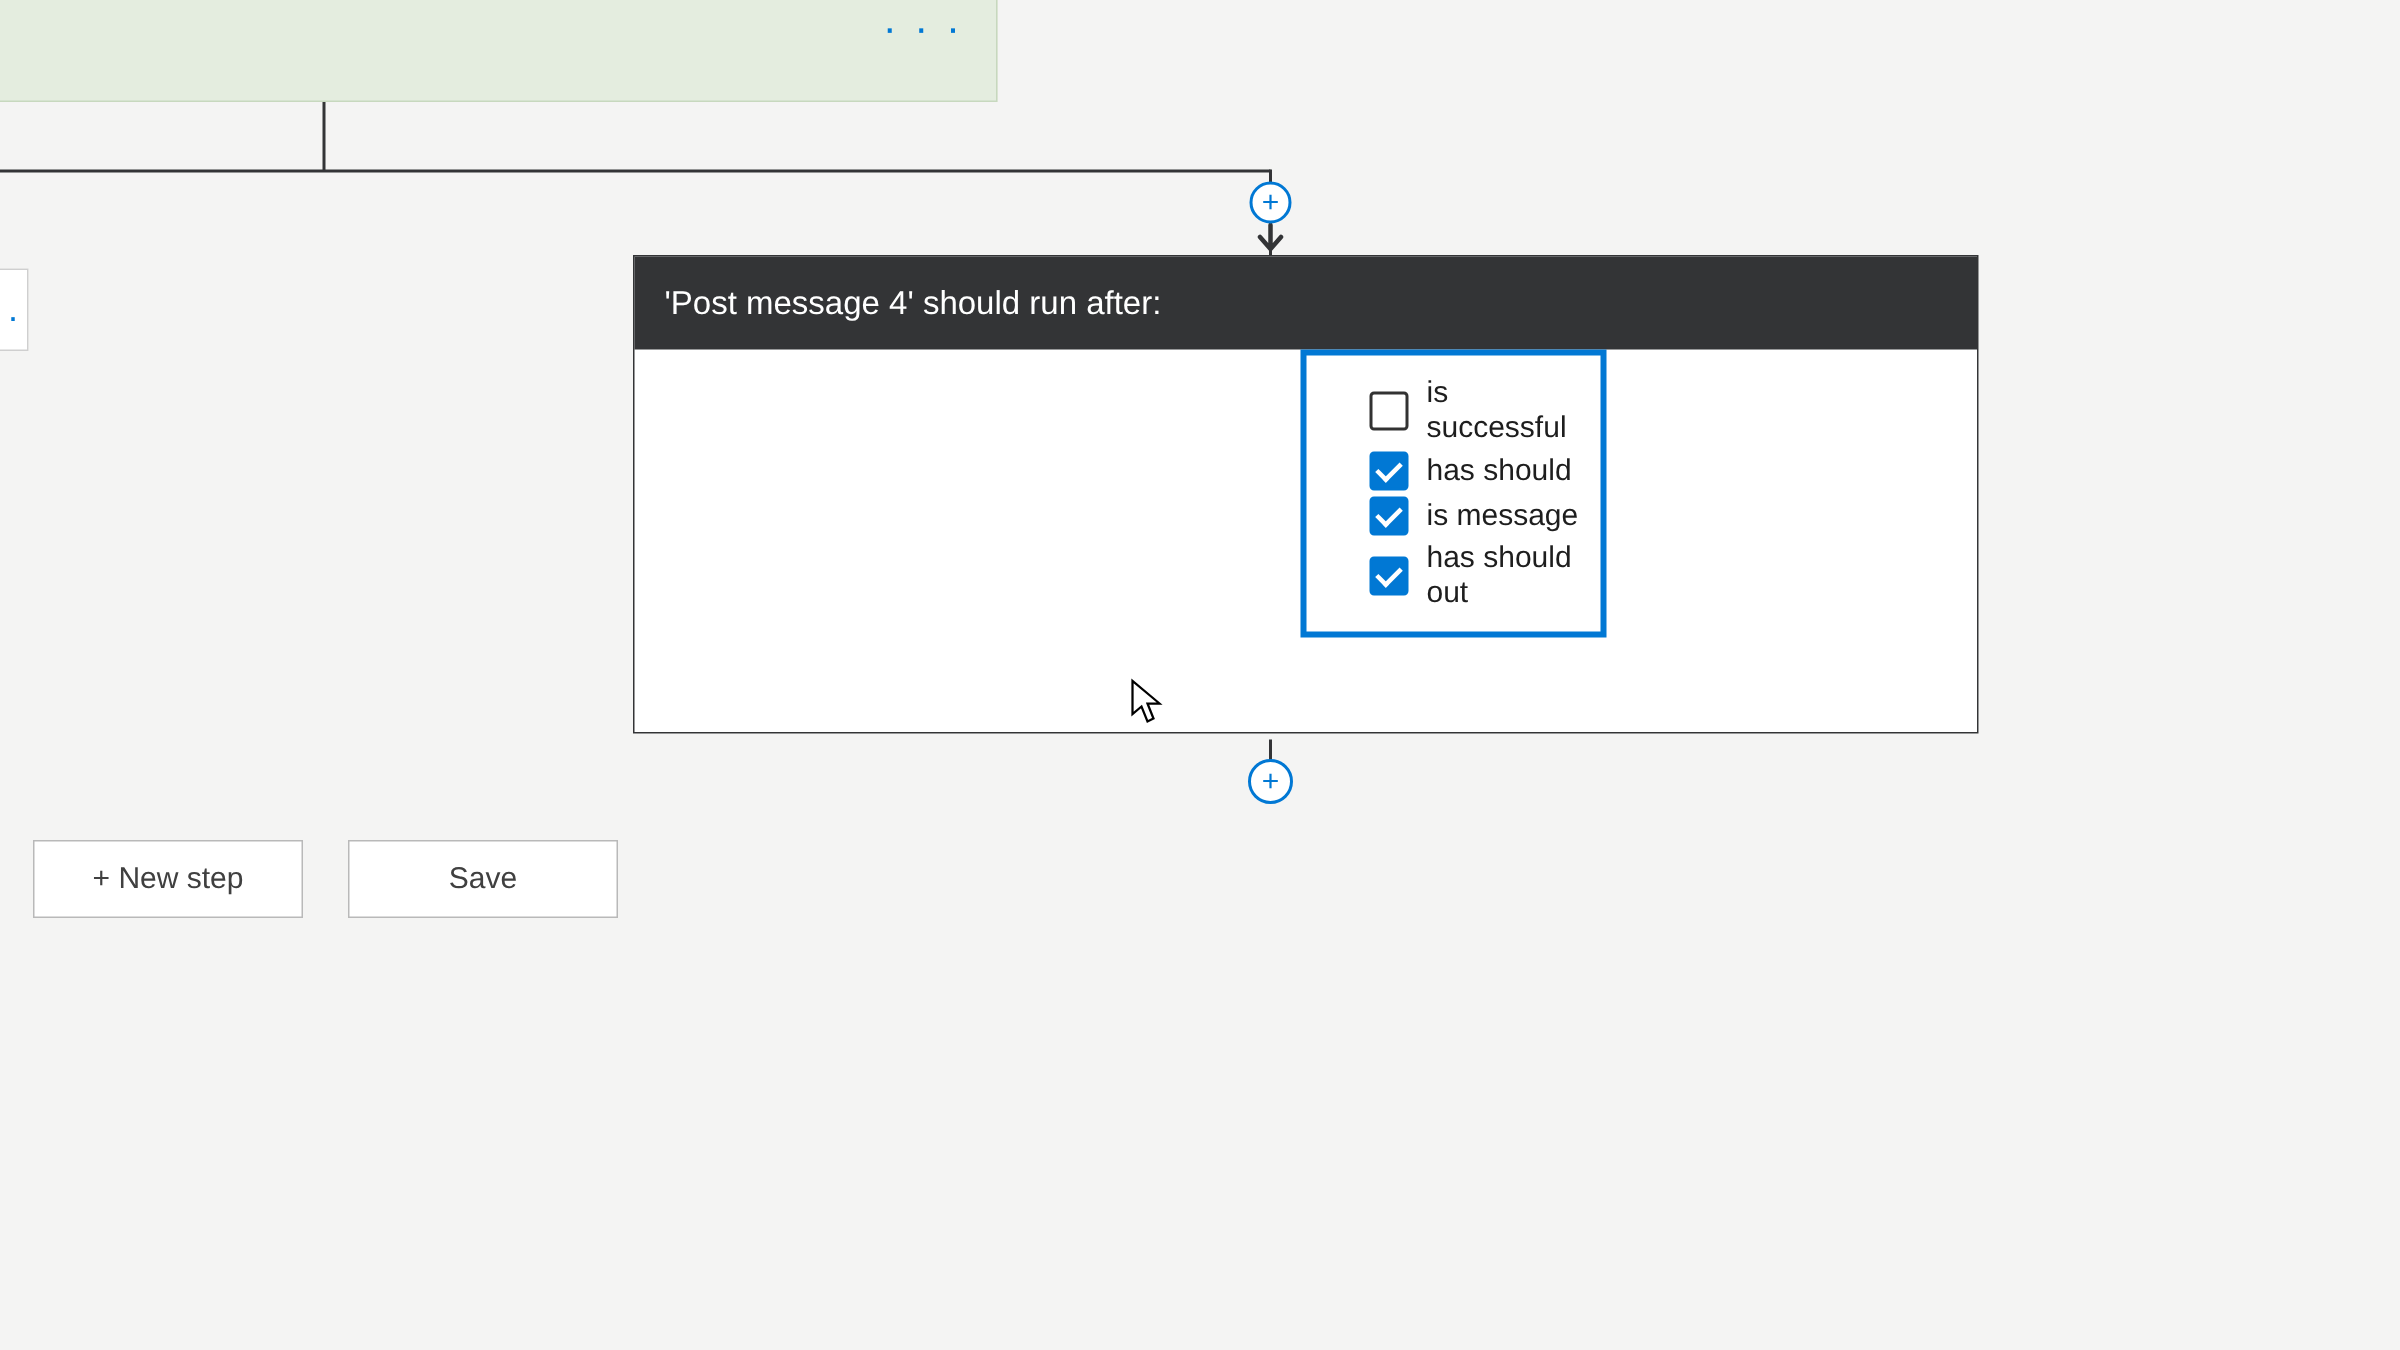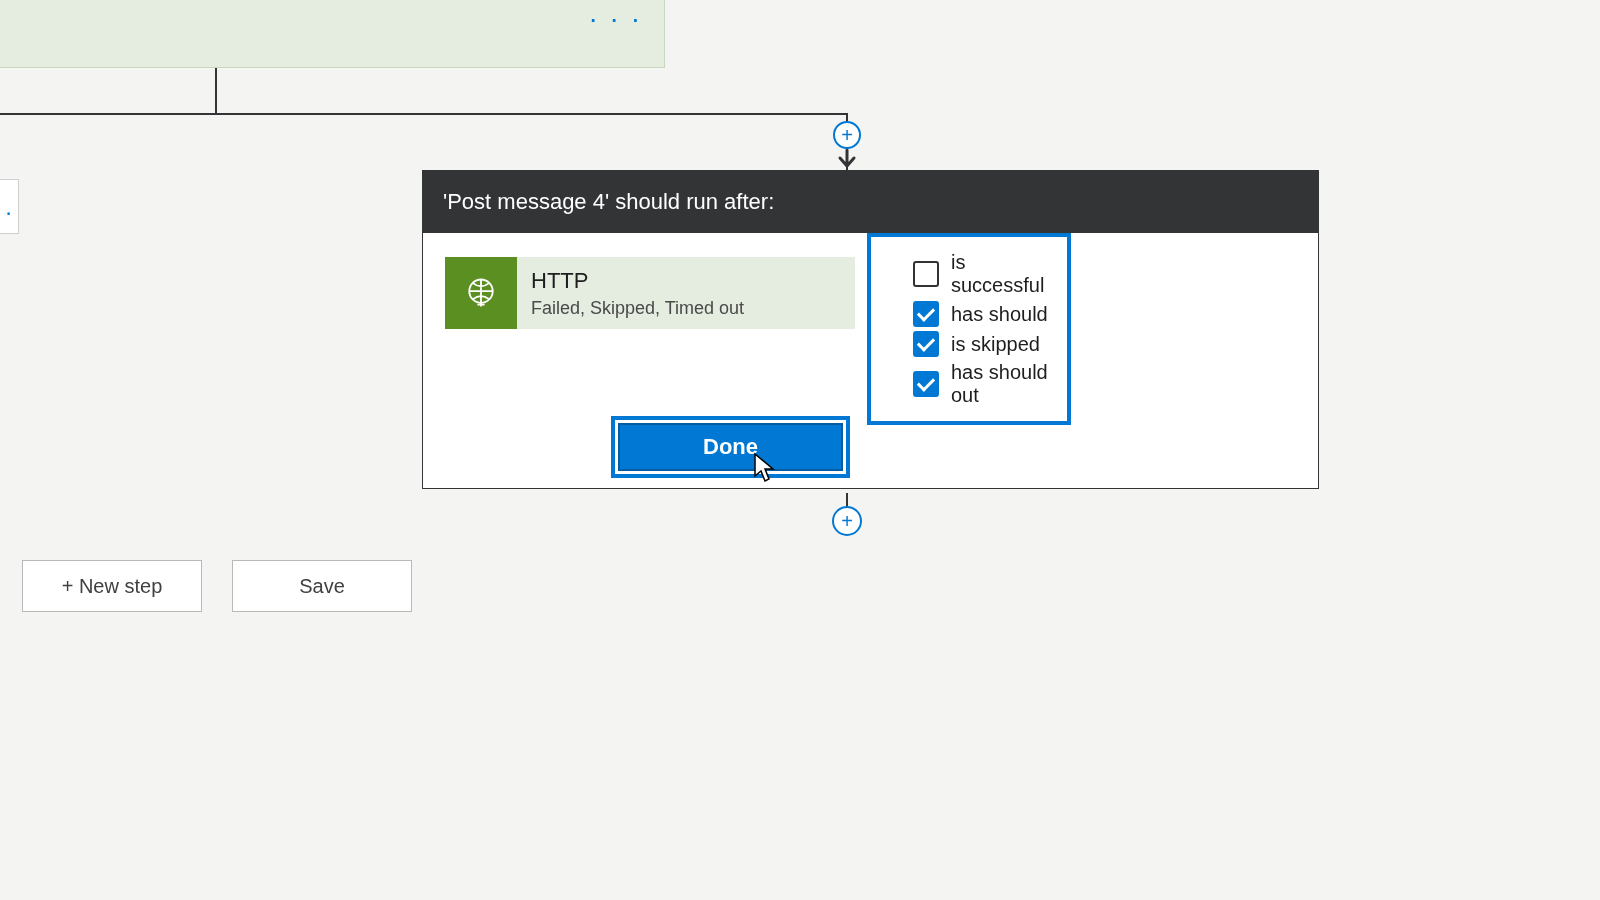--- a/index.html
+++ b/index.html
@@ -299,57 +299,41 @@
 <div class="arrow-down">
   <svg width="22" height="22" viewBox="0 0 22 22">
     <path d="M11 2 L11 16 M4 10 L11 18 L18 10" stroke="#333436" stroke-width="3" fill="none" stroke-linecap="round" stroke-linejoin="round"></path>
   </svg>
 </div>
 
 <div class="panel">
   <div class="panel-header">'Post message 4' should run after:</div>
   <div class="panel-body">
 
-    <div class="http-row">
-      <div class="http-icon">
-        <svg width="36" height="36" viewBox="0 0 40 40">
-          <circle cx="20" cy="18" r="13" stroke="#ffffff" stroke-width="2" fill="none"></circle>
-          <path d="M7 18 H33 M20 5 V31 M11 9 Q20 16 29 9 M11 27 Q20 20 29 27" stroke="#ffffff" stroke-width="2" fill="none"></path>
-          <path d="M16 33 H24 M20 31 V35" stroke="#ffffff" stroke-width="2" fill="none"></path>
-        </svg>
-      </div>
-      <div class="http-text">
-        <div class="http-title">HTTP</div>
-        <div class="http-sub">Failed, Skipped, Timed out</div>
-      </div>
-    </div>
 
     <div class="check-group">
       <div class="check-row">
         <div class="checkbox"></div>
         <span class="check-label">is successful</span>
       </div>
       <div class="check-row">
         <div class="checkbox checked"></div>
         <span class="check-label">has should</span>
       </div>
       <div class="check-row">
         <div class="checkbox checked"></div>
-        <span class="check-label">is skipped</span>
+        <span class="check-label">is message</span>
       </div>
       <div class="check-row">
         <div class="checkbox checked"></div>
         <span class="check-label">has should out</span>
       </div>
     </div>
 
     <div class="btn-row">
-      <div class="done-wrap">
-        <button class="btn">Done</button>
-      </div>
     </div>
 
   </div>
 </div>
 
 <div class="cursor">
   <svg width="28" height="34" viewBox="0 0 28 34">
     <path d="M3 2 L3 24 L9 19 L13 29 L17 27 L13 17 L21 17 Z" fill="#ffffff" stroke="#000000" stroke-width="1.5"></path>
   </svg>
 </div>

